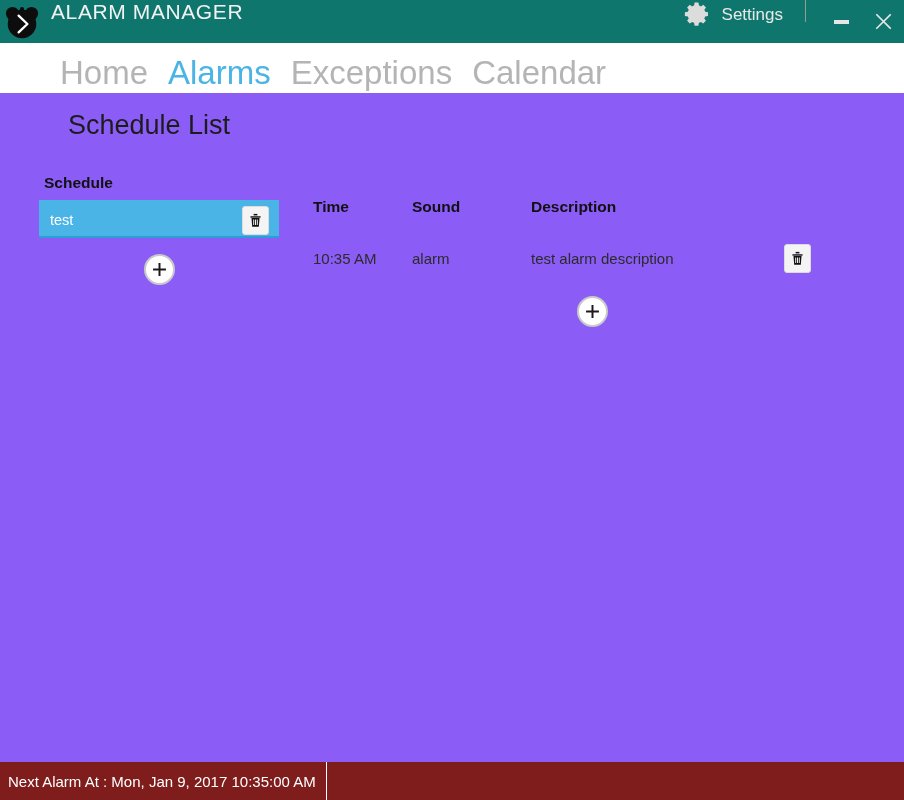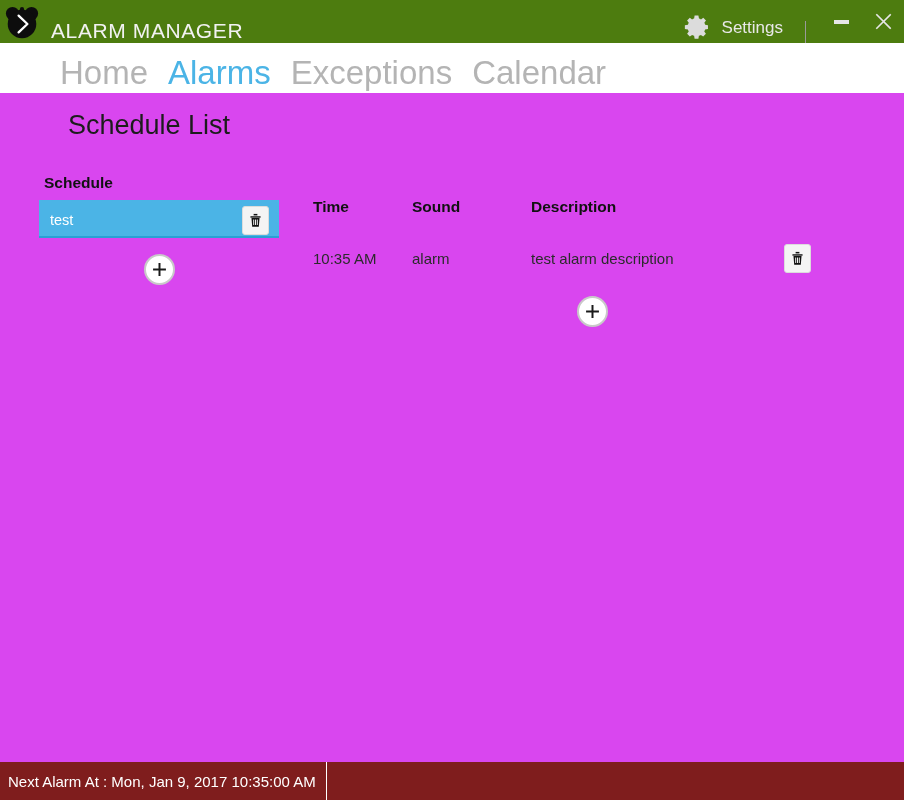--- a/index.html
+++ b/index.html
@@ -23,23 +23,23 @@
     height: 800px;
     position: relative;
     display: flex;
     flex-direction: column;
     background: #ffffff;
   }
 
   
   .titlebar {
     height: 43px;
-    background: #4d7c0f;
-    display: flex;
-    align-items: flex-end;
+    background: #0f766e;
+    display: flex;
+    align-items: flex-start;
     flex: 0 0 43px;
     position: relative;
     user-select: none;
   }
 
   .app-icon {
     width: 43px;
     height: 43px;
     margin-left: 0px;
     flex: 0 0 43px;
@@ -118,21 +118,21 @@
     cursor: pointer;
     white-space: nowrap;
     line-height: 1.25;
   }
   .nav-tab.active { color: #4bb4e6; }
 
   
   .content {
     flex: 1 1 auto;
     position: relative;
-    background: #d946ef;
+    background: #8b5cf6;
   }
 
   .page-title {
     font-size: 27px;
     font-weight: 400;
     color: #1c1c1c;
     position: absolute;
     left: 68px;
     top: 17px;
     white-space: nowrap;

